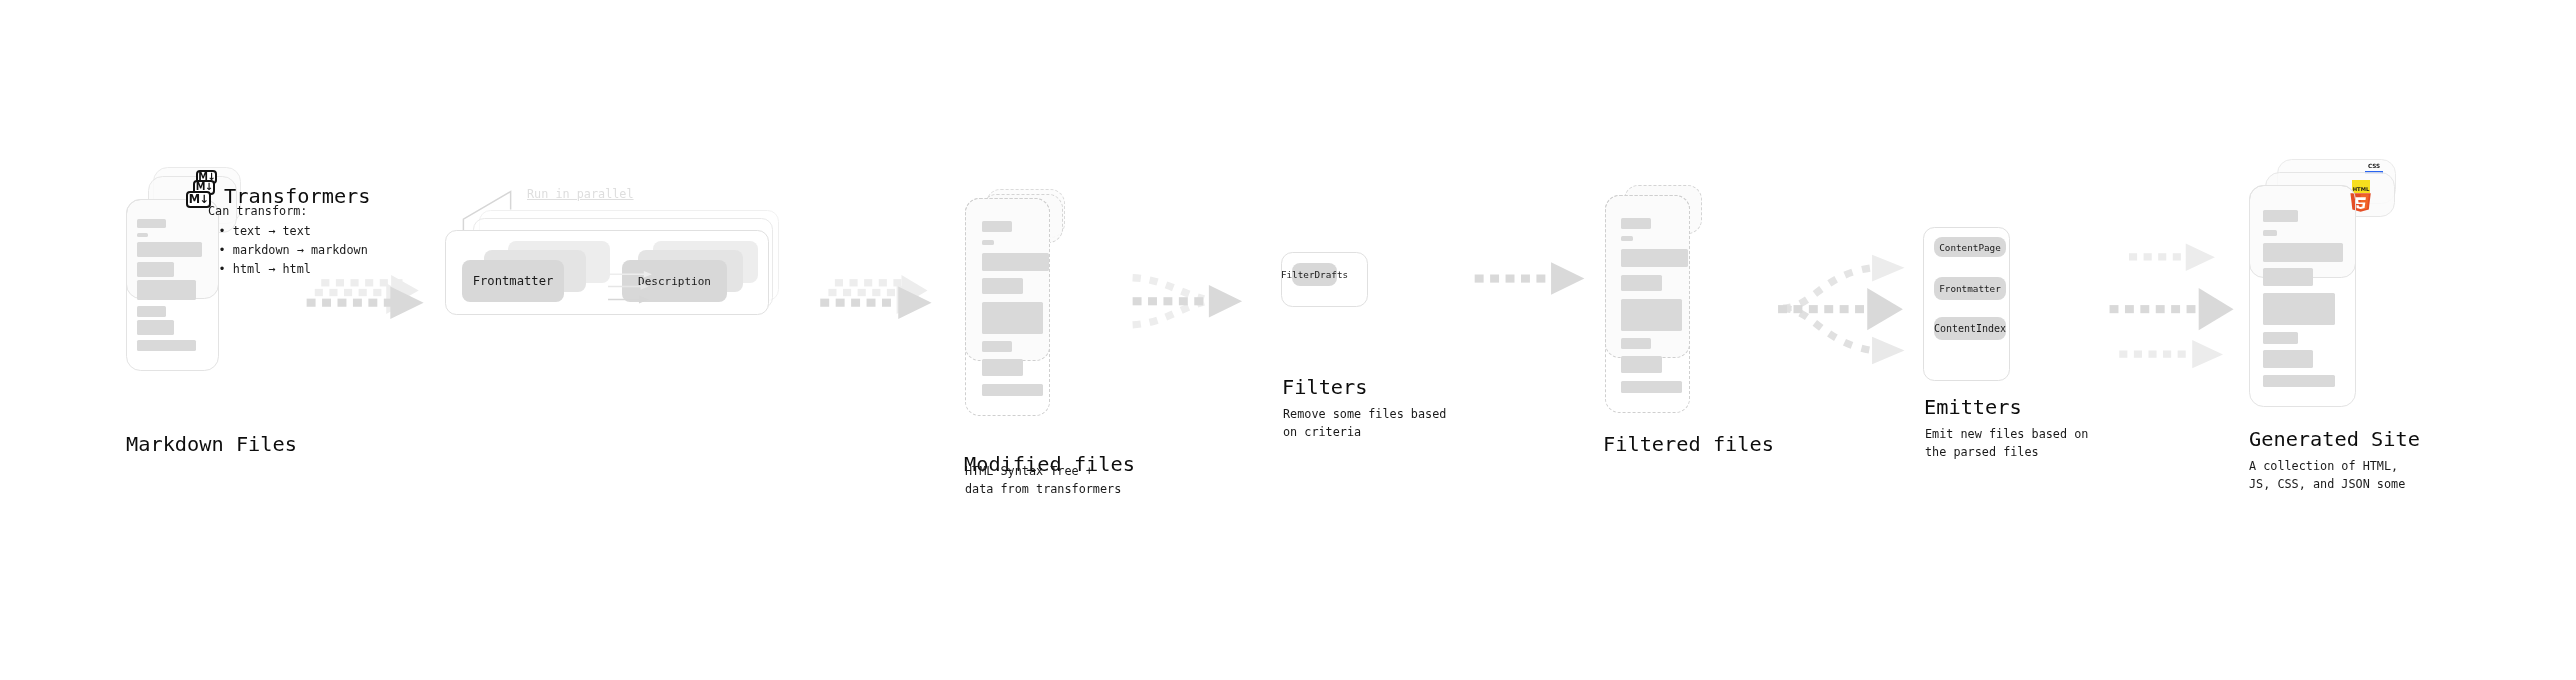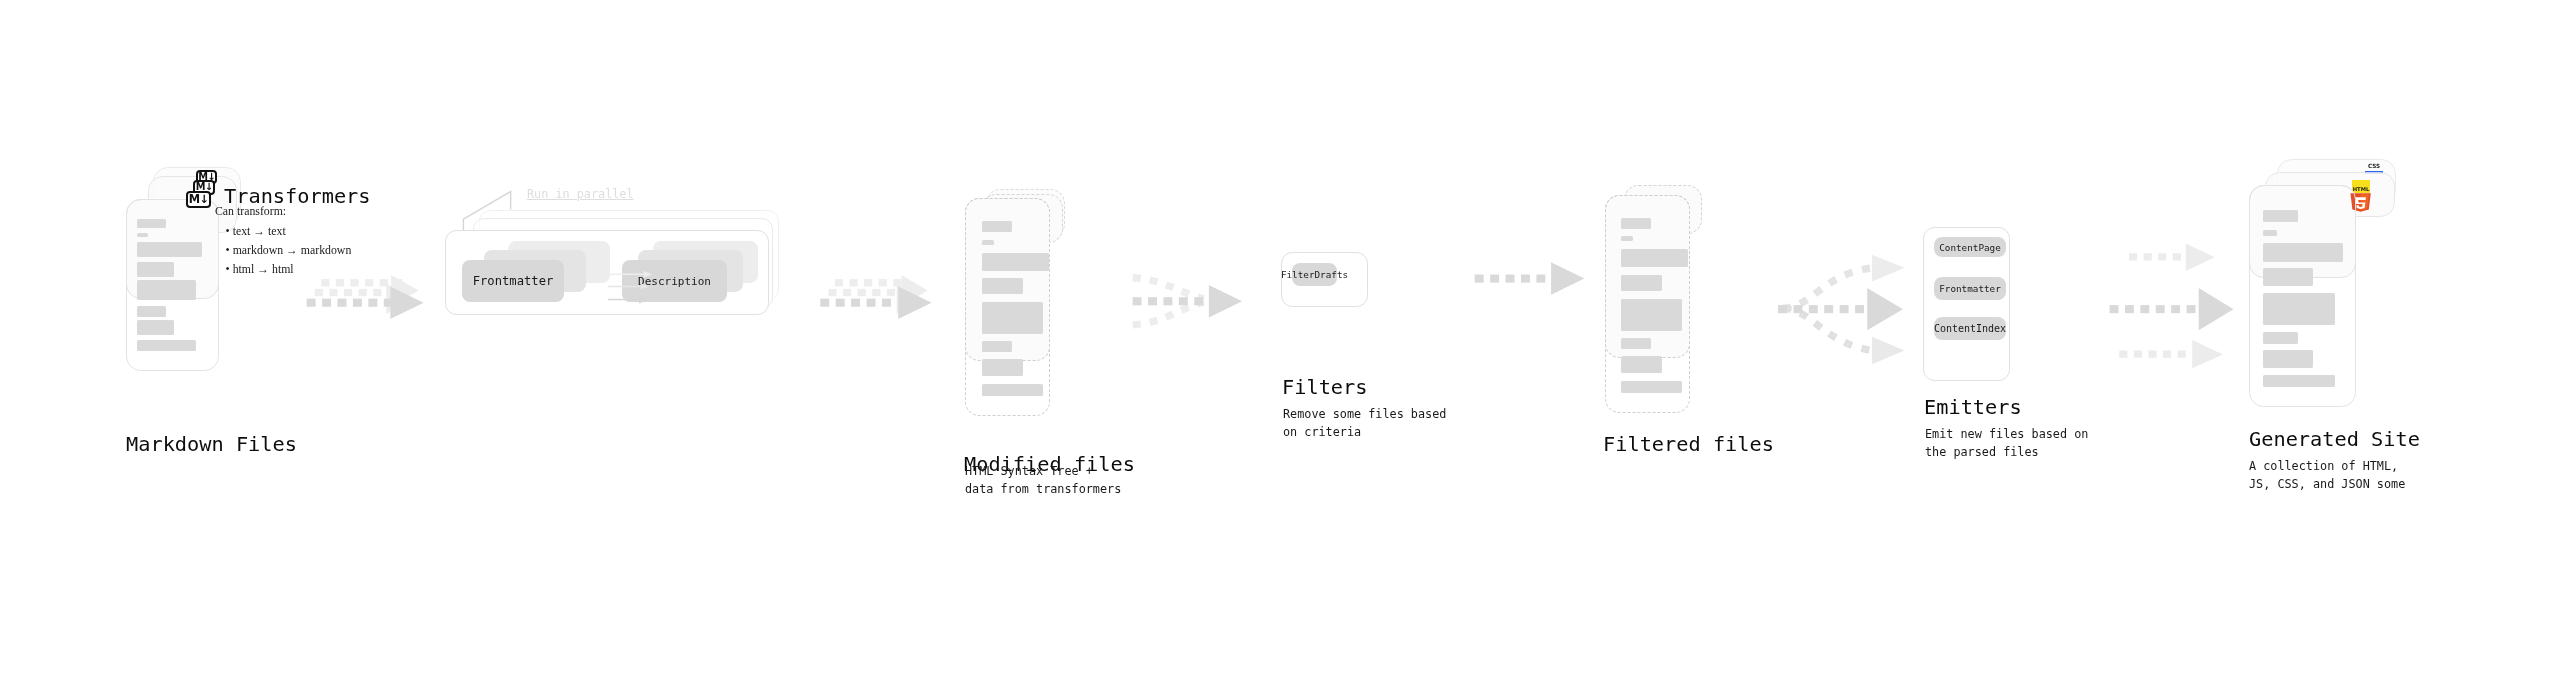--- a/index.html
+++ b/index.html
@@ -207,21 +207,21 @@
         <polygon points="40,15 50,19 40,23" fill="#e6e6e6" stroke="none"></polygon>
     </g>
     <g stroke="#d6d6d6" stroke-width="2" fill="none">
       <path d="M0 35 L42 35"></path>
         <polygon points="38,30 50,35 38,40" fill="#d6d6d6" stroke="none"></polygon>
     </g>
   </svg>
 
   <div class="stage-title" style="left:224px; top:184px;">Transformers</div>
 
-  <div class="bullets" style="left:215px; top:202px;font-family:Liberation Serif, serif;">
+  <div class="bullets" style="left:208px; top:202px;">
     <span class="lead">Can transform:</span>
     <span class="row">• text → text</span>
     <span class="row">• markdown → markdown</span>
     <span class="row">• html → html</span>
   </div>
 
   <svg class="abs" style="left:817px; top:275px;" width="130" height="57" viewBox="0 0 160 70">
     <g fill="#ededed">
       <rect x="22" y="5" width="10" height="9"></rect>
         <rect x="40" y="5" width="10" height="9"></rect>

